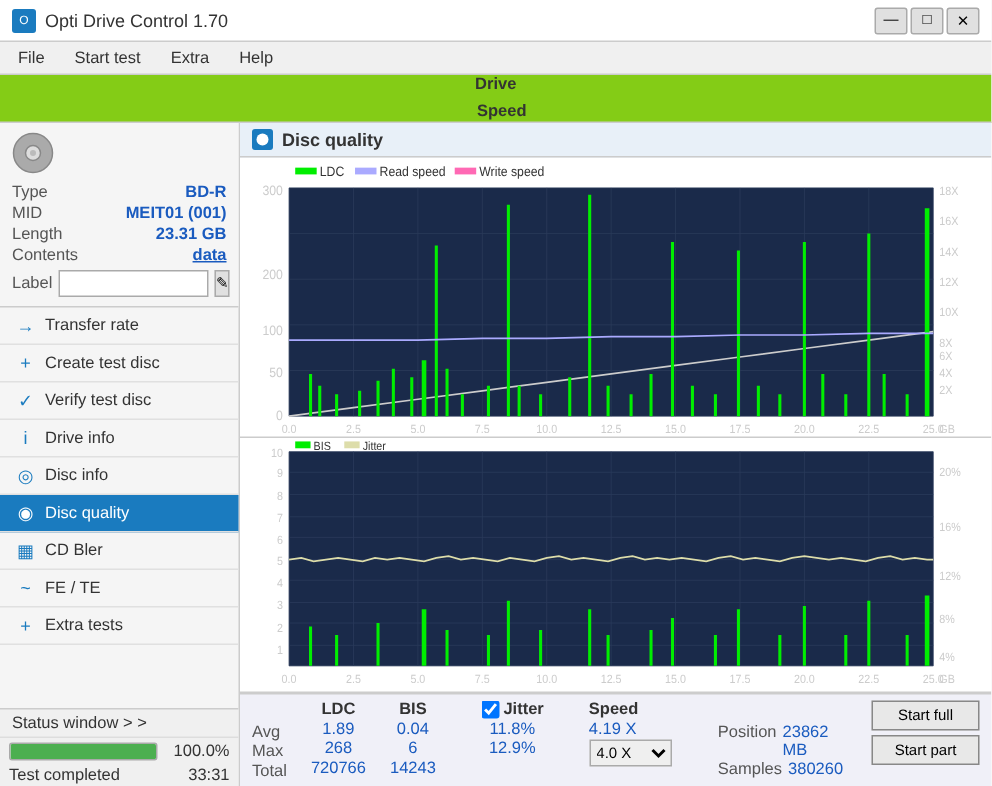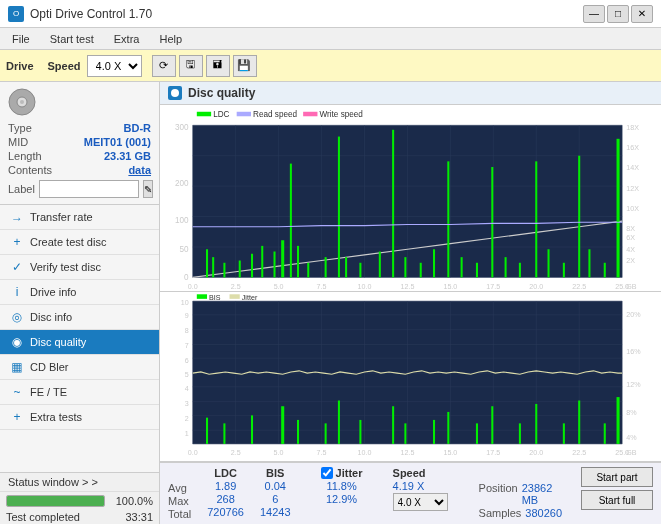--- a/index.html
+++ b/index.html
@@ -11,21 +11,21 @@
     .titlebar-icon { width: 16px; height: 16px; background: #1a7bbf; border-radius: 2px; display: flex; align-items: center; justify-content: center; color: white; font-size: 8px; }
     .titlebar-title { font-size: 12px; color: #333; }
     .titlebar-controls { display: flex; gap: 2px; }
     .titlebar-btn { width: 22px; height: 18px; display: flex; align-items: center; justify-content: center; border: 1px solid #aaa; background: #e0e0e0; cursor: pointer; font-size: 10px; border-radius: 2px; }
 
     
     .menubar { background: #f0f0f0; height: 22px; display: flex; align-items: center; padding: 0 4px; border-bottom: 1px solid #ccc; gap: 4px; }
     .menubar-item { padding: 2px 8px; cursor: pointer; font-size: 11px; color: #333; }
 
     
-    .drivebar { background: #fef9c3; height: 32px; display: flex; align-items: center; padding: 0 6px; border-bottom: 1px solid #ccc; gap: 6px; }
+    .drivebar { background: #84cc16; height: 32px; display: flex; align-items: center; padding: 0 6px; border-bottom: 1px solid #ccc; gap: 6px; flex-direction: column; }
     .drivebar-label { font-size: 11px; color: #333; font-weight: bold; }
     .drive-select { display: flex; align-items: center; gap: 4px; }
     .drive-dropdown { height: 22px; width: 200px; border: 1px solid #aaa; background: white; font-size: 11px; padding: 0 4px; }
     .drive-eject-btn { width: 24px; height: 22px; border: 1px solid #aaa; background: #e8e8e8; display: flex; align-items: center; justify-content: center; cursor: pointer; }
     .speed-label { font-size: 11px; color: #333; font-weight: bold; margin-left: 8px; }
     .speed-dropdown { height: 22px; width: 55px; border: 1px solid #aaa; background: white; font-size: 11px; padding: 0 4px; }
     .toolbar-btns { display: flex; gap: 3px; margin-left: 4px; }
     .toolbar-btn { width: 24px; height: 22px; border: 1px solid #aaa; background: #e8e8e8; display: flex; align-items: center; justify-content: center; cursor: pointer; }
 
     
@@ -463,20 +463,20 @@
           </div>
           <div style="display:flex; gap:4px;">
             <span style="color:#555;">Samples</span>
             <span style="color:#1a5bbf;">380260</span>
           </div>
         </div>
 
       </div>
 
       <div style="display:flex; flex-direction:column; gap:3px; margin-left:8px;">
+        <button class="action-btn">Start full</button>
         <button class="action-btn">Start part</button>
-        <button class="action-btn">Start full</button>
       </div>
 
     </div>
 
   </div>
 </div>
 
 </body></html>

